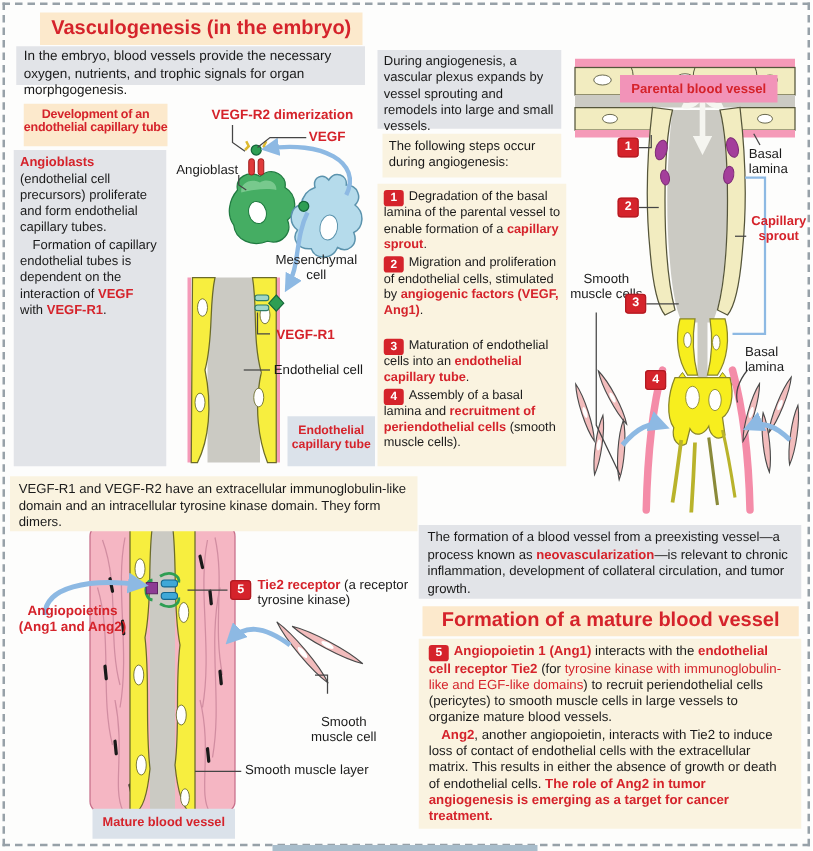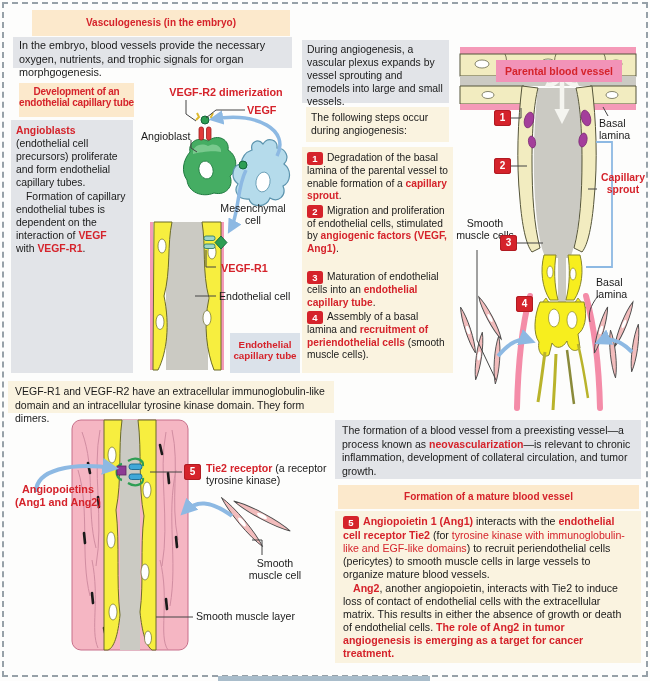--- a/index.html
+++ b/index.html
@@ -4,21 +4,21 @@
 <style>
   html,body{margin:0;padding:0;background:#fff;}
   .stage{position:relative;width:650px;height:681px;background:#fdfdfc;overflow:hidden;
          font-family:"Liberation Sans",sans-serif;color:#1a1a1a;}
   .frame{position:absolute;left:2px;top:2px;width:642px;height:671px;border:2px dashed #97a1a8;}
   .box{position:absolute;box-sizing:border-box;}
   .peach{background:#fce9cc;}
   .gray{background:#e2e4e8;}
   .cream{background:#faf3e0;}
   .bluebox{background:#dbe2ea;}
-  .hdr{color:#d5232b;font-weight:bold;text-align:center;font-size:10px;}
+  .hdr{color:#d5232b;font-weight:bold;text-align:center;font-size:16px;}
   .txt{font-size:10.4px;line-height:1.26;}
   .txt p{margin:0;}
   .ind{text-indent:10px;}
   .rb{color:#d5232b;font-weight:bold;}
   .r{color:#d5232b;}
   .lbl{position:absolute;font-size:10.6px;line-height:1.16;color:#1a1a1a;}
   .rlbl{position:absolute;font-size:10.8px;line-height:1.16;color:#d5232b;font-weight:bold;}
   .ctr{text-align:center;}
   .badge{position:absolute;width:17px;height:16px;background:#d5232b;color:#fff;font-weight:bold;
          font-size:10px;text-align:center;line-height:16px;border-radius:3px;box-shadow:0 0 0 1px #b01b22 inset;}
@@ -259,21 +259,21 @@
 
   <div class="box gray txt" style="left:13px;top:37px;width:279px;height:31px;padding:2px 6px;font-size:10.8px;">In the embryo, blood vessels provide the necessary oxygen, nutrients, and trophic signals for organ morphgogenesis.</div>
 
   <div class="box peach hdr" style="left:19px;top:83px;width:115px;height:34px;font-size:10px;padding-top:3px;letter-spacing:-0.2px;">Development of an endothelial capillary tube</div>
 
   <div class="box gray txt" style="left:11px;top:120px;width:122px;height:253px;padding:4px 5px;">
     <p><span class="rb">Angioblasts</span><span> (endothelial cell precursors) proliferate and form endothelial capillary tubes.</span></p>
     <p class="ind"><span>Formation of capillary endothelial tubes is dependent on the interaction of </span><span class="rb">VEGF</span><span> with </span><span class="rb">VEGF-R1</span><span>.</span></p>
   </div>
 
-  <div class="box cream" style="left:8px;top:381px;width:326px;height:32px;padding:4px 7px;font-size:10.5px;line-height:1.3;">VEGF-R1 and VEGF-R2 have an extracellular immunoglobulin-like domain and an intracellular tyrosine kinase domain. They form dimers.</div>
+  <div class="box cream" style="left:8px;top:381px;width:326px;height:44px;padding:4px 7px;font-size:10.5px;line-height:1.3;">VEGF-R1 and VEGF-R2 have an extracellular immunoglobulin-like domain and an intracellular tyrosine kinase domain. They form dimers.</div>
 
   <div class="rlbl ctr" style="left:146px;top:86px;width:160px;">VEGF-R2 dimerization</div>
   <div class="rlbl" style="left:247px;top:104px;">VEGF</div>
   <div class="lbl" style="left:141px;top:130px;">Angioblast</div>
   <div class="lbl ctr" style="left:213px;top:202px;width:80px;">Mesenchymal cell</div>
   <div class="rlbl" style="left:221px;top:262px;">VEGF-R1</div>
   <div class="lbl" style="left:219px;top:290px;">Endothelial cell</div>
   <div class="box bluebox rlbl ctr" style="left:230px;top:333px;width:70px;height:40px;font-size:9.8px;padding-top:6px;position:absolute;">Endothelial capillary tube</div>
 
 
@@ -304,17 +304,18 @@
   <div class="lbl" style="left:596px;top:276px;width:50px;">Basal lamina</div>
 
   <div class="badge" style="left:494px;top:110px;">1</div>
   <div class="badge" style="left:494px;top:158px;">2</div>
   <div class="badge" style="left:500px;top:235px;">3</div>
   <div class="badge" style="left:516px;top:296px;">4</div>
 
   <div class="rlbl ctr" style="left:6px;top:483px;width:104px;">Angiopoietins (Ang1 and Ang2)</div>
   <div class="badge" style="left:184px;top:464px;">5</div>
   <div class="lbl" style="left:206px;top:462px;width:126px;"><span class="rb">Tie2 receptor</span><span> (a receptor tyrosine kinase)</span></div>
-  <div class="lbl ctr" style="left:240px;top:557px;width:70px;">Smooth muscle cell</div>
+  <div class="lbl ctr" style="left:240px;top:572px;width:70px;">Smooth muscle cell</div>
   <div class="lbl" style="left:196px;top:610px;">Smooth muscle layer</div>
+  <div class="box bluebox rlbl ctr" style="left:74px;top:647px;width:114px;height:24px;line-height:24px;font-size:10.2px;position:absolute;">Mature blood vessel</div>
 
   <div class="box" style="left:218px;top:676px;width:212px;height:5px;background:#a9bdcb;"></div>
 </div>
 
 </body></html>

